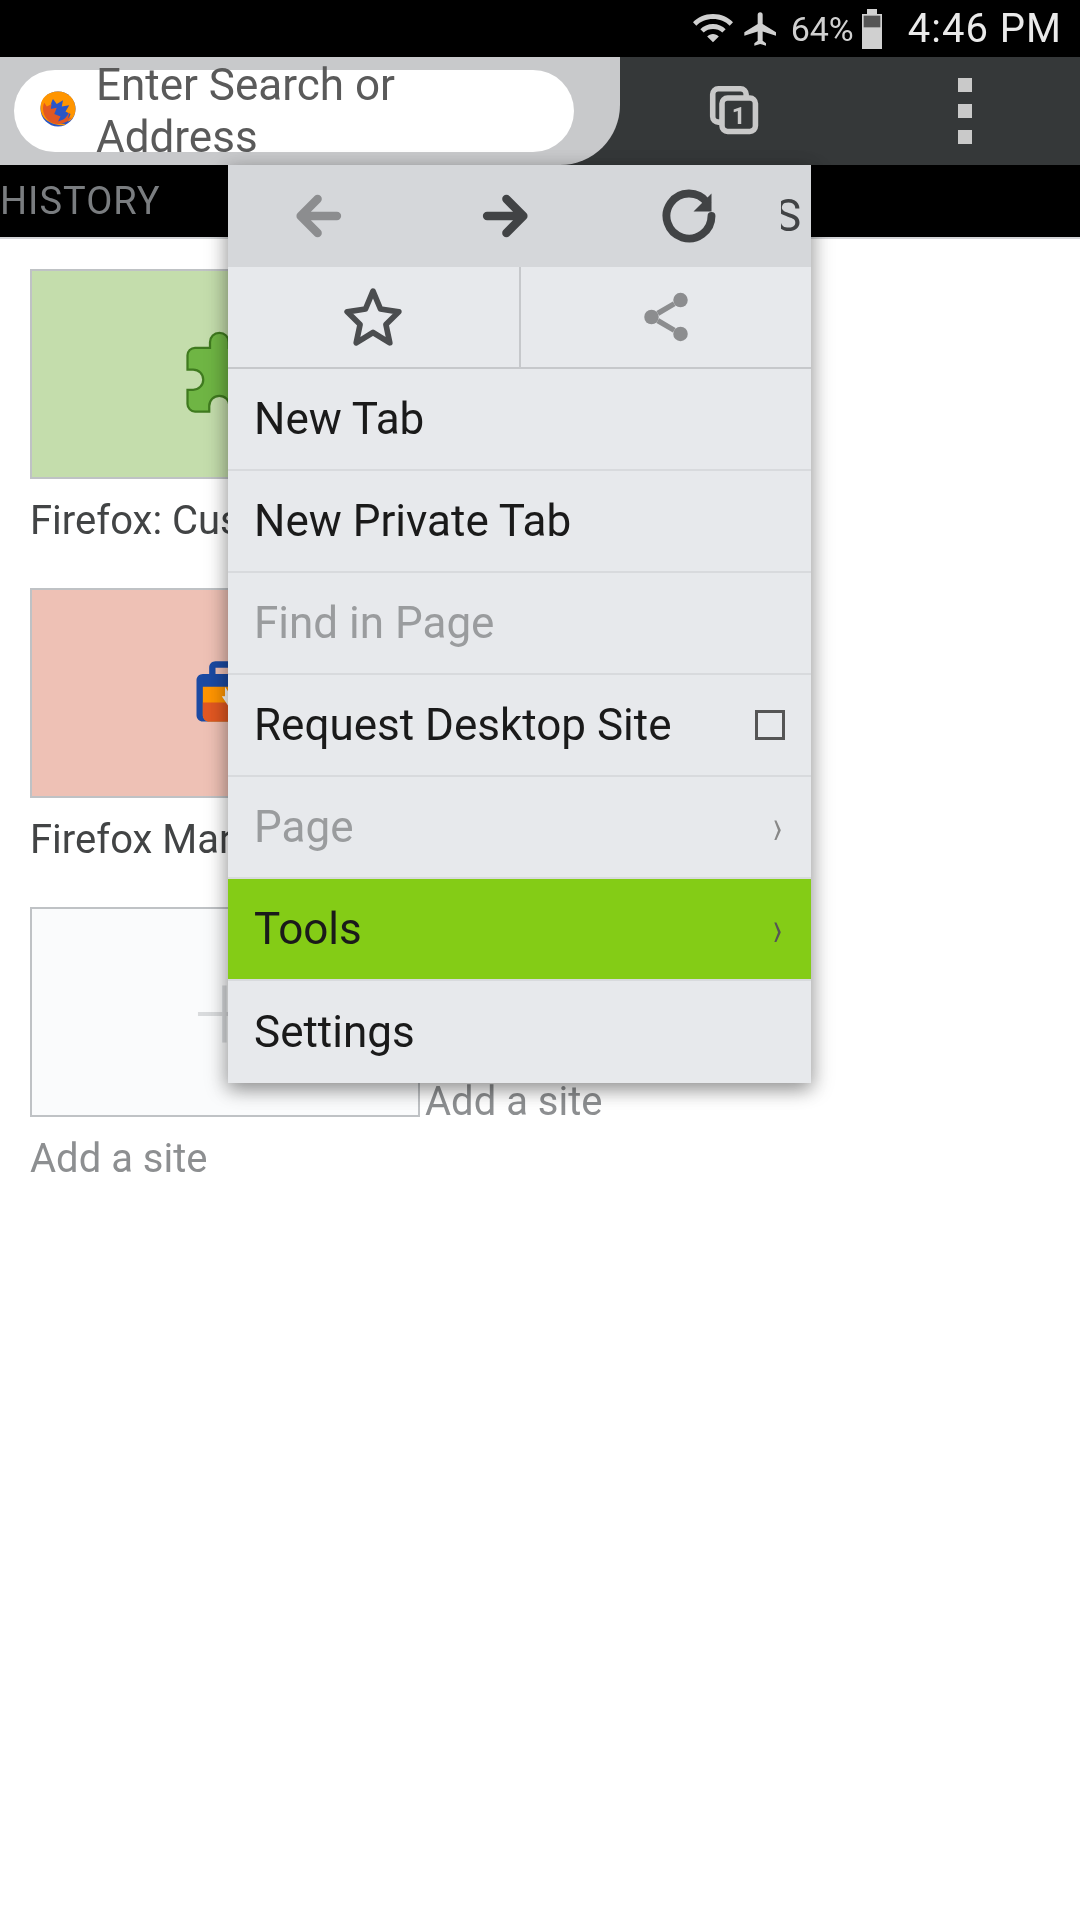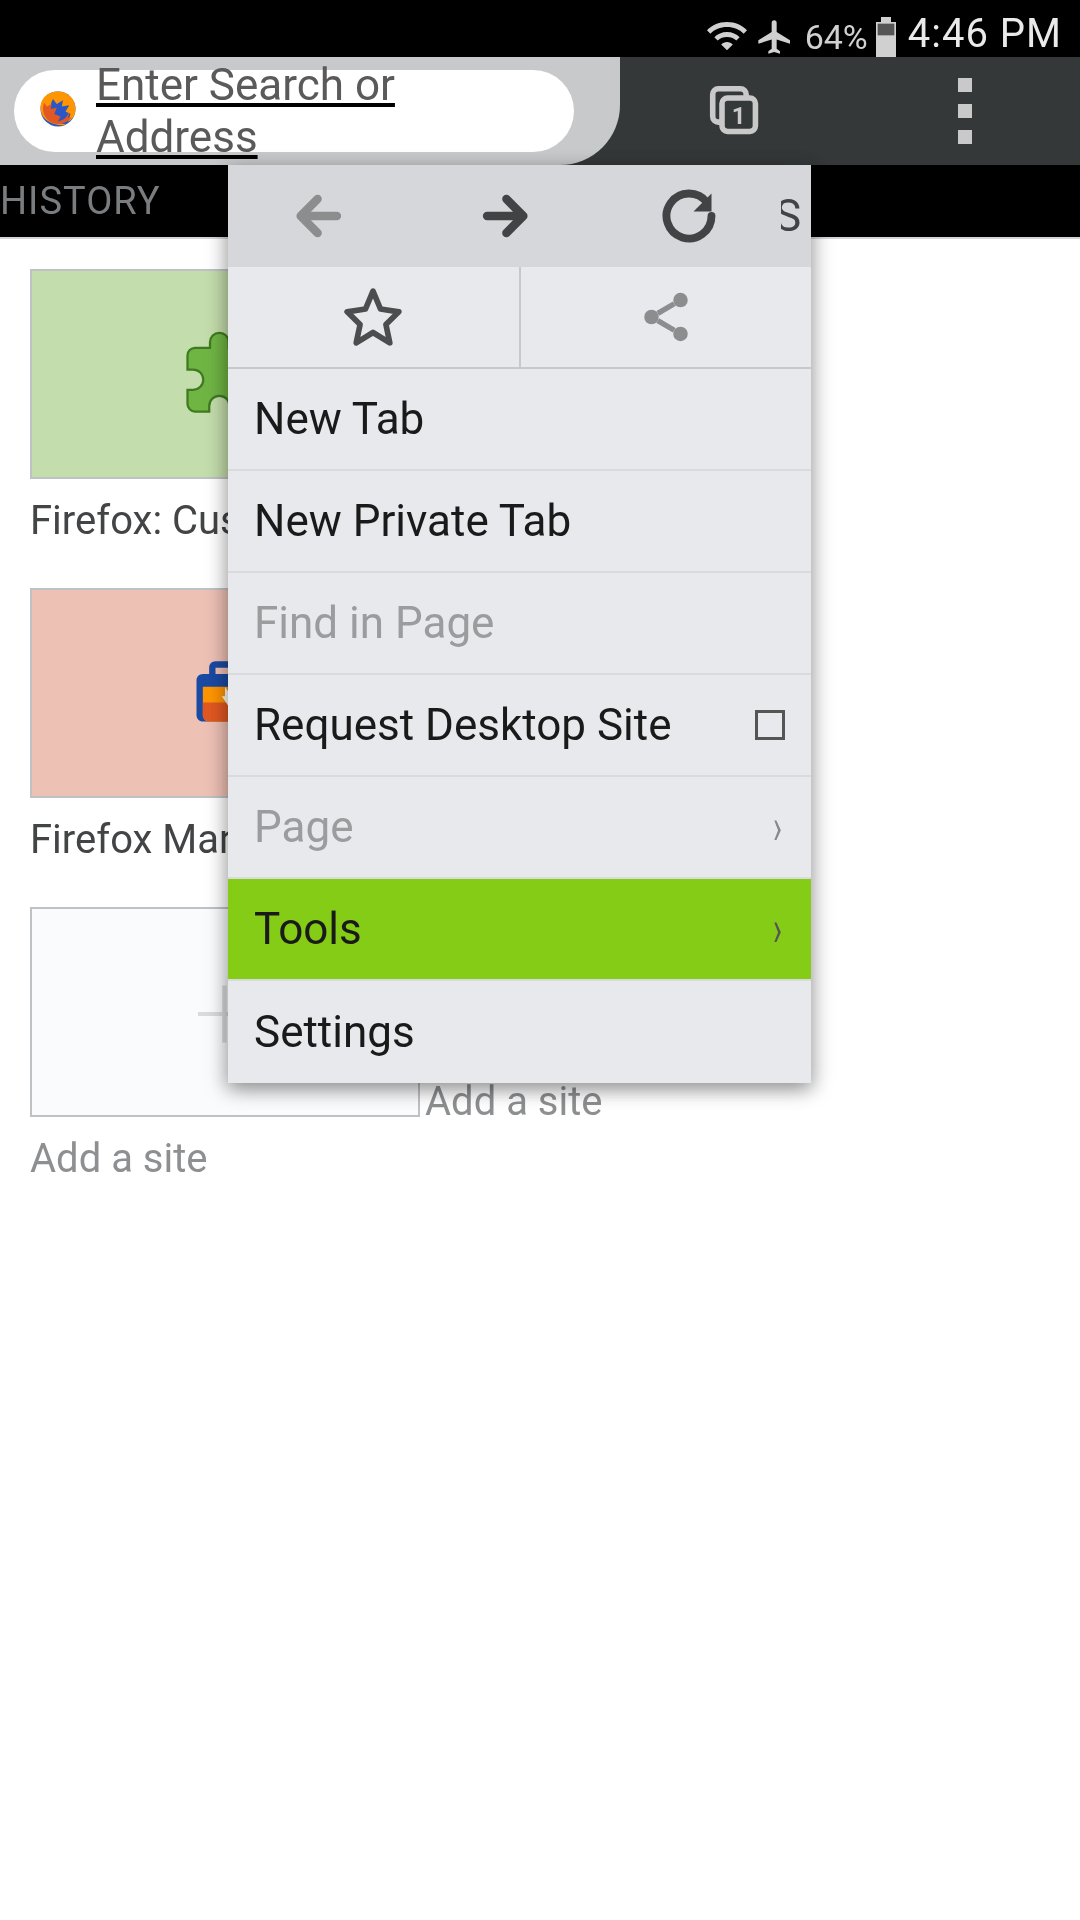--- a/index.html
+++ b/index.html
@@ -4,37 +4,36 @@
 <style>
   * { margin: 0; padding: 0; box-sizing: border-box; font-family: Roboto, Arial, sans-serif; }
   html, body { width: 1080px; height: 1920px; background: #fff; overflow: hidden; }
 
   
   .status-bar {
     height: 57px;
     background: #000;
     color: #e0e0e0;
     display: flex;
-    align-items: flex-end;
+    align-items: center;
     justify-content: flex-end;
     padding: 0 18px;
     font-size: 38px;
   }
   .status-bar .battery-pct { margin: 0 6px 0 10px; font-size: 34px; color: #d0d0d0; }
-  .status-bar .clock { font-size: 40px; color: #eaeaea; letter-spacing: 1px; margin-left: 10px; }
+  .status-bar .clock { font-size: 40px; color: #eaeaea; letter-spacing: 1px; margin-left: 24px; }
   .status-bar svg { display: block; }
 
   
   .toolbar {
     height: 108px;
     background: #353839;
     display: flex;
     align-items: center;
     position: relative;
-    text-decoration: underline;
   }
   .url-wrap {
     position: relative;
     width: 620px;
     height: 108px;
     background: #c8c9cb;
     border-bottom-right-radius: 60px;
     display: flex;
     align-items: center;
     padding-left: 14px;

